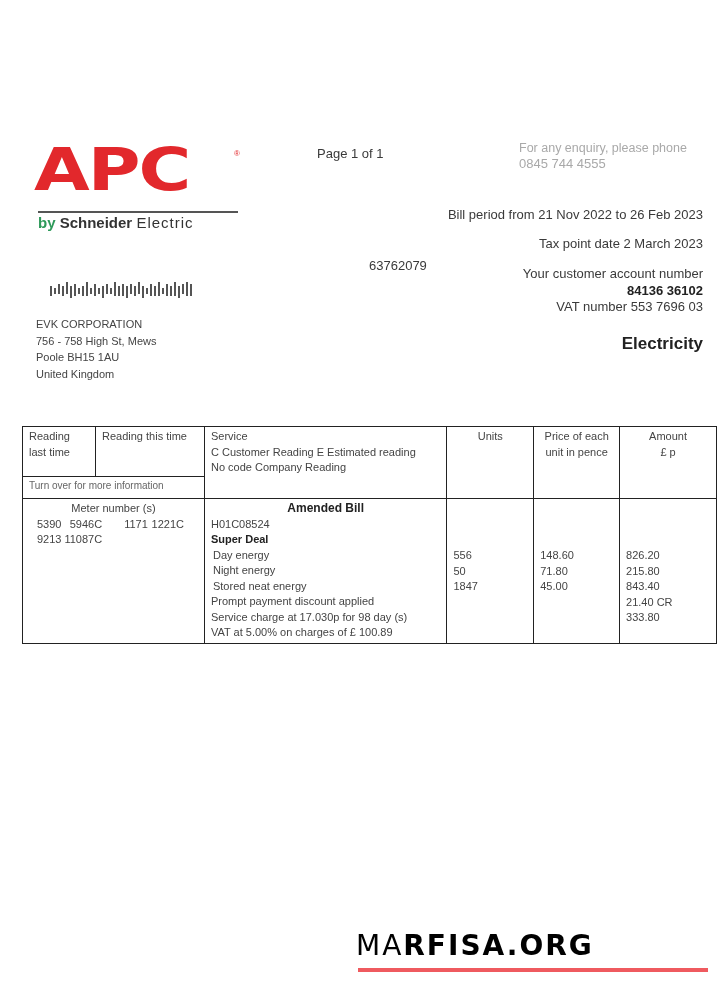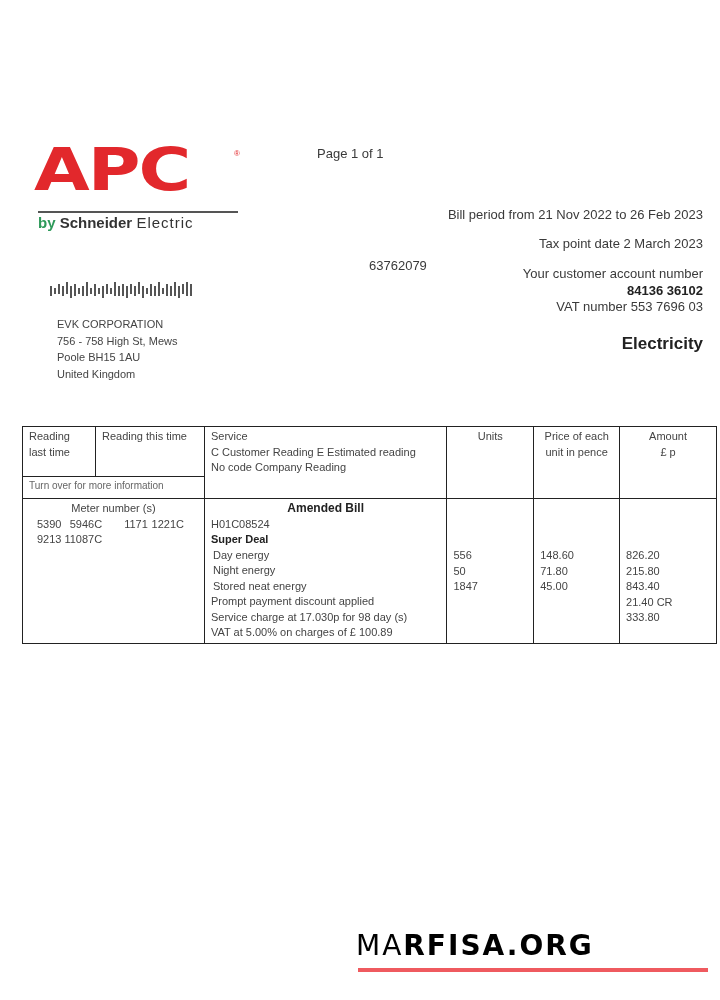--- a/index.html
+++ b/index.html
@@ -26,21 +26,21 @@
   .enquiry .phone { font-size:13px; }
   .right { right:17px; text-align:right; }
   .bill-period { top:208px; }
   .tax-point { top:237px; }
   .ref-num { left:369px; top:259px; }
   .acct-label { top:267px; }
   .acct-num { top:283px; font-weight:bold; font-size:13px; color:#222; }
   .vat-num { top:300px; }
   .elec { top:334px; font-weight:bold; font-size:17px; color:#222; }
   .barcode { left:50px; top:282px; width:143px; height:16px; }
-  .address { left:57px; top:316px; font-size:11px; line-height:16.5px; color:#444; }
+  .address { left:36px; top:316px; font-size:11px; line-height:16.5px; color:#444; }
   table.bill {
     position:absolute; left:22px; top:426px; width:695px; border-collapse:collapse;
     font-size:11px; color:#444;
   }
   table.bill td { border:1.5px solid #222; vertical-align:top; padding:2px 6px; line-height:15.5px; }
   .c { text-align:center; }
   .turn { font-size:10px; color:#666; padding:1px 6px !important; }
   .meter-list { display:grid; grid-template-columns:1fr 1fr 1fr 1fr; padding:0 6px; }
   .meter-list span:nth-child(odd) { text-align:left; padding-left:8px; }
   .meter-list span:nth-child(even) { text-align:right; padding-right:14px; }
@@ -64,20 +64,22 @@
   <div class="logo-sub">
     <span class="by">by</span>
     <span class="sch">Schneider</span>
     <span class="el">Electric</span>
   </div>
 </div>
 
 <div class="abs small page-of">Page 1 of 1</div>
 
 <div class="abs enquiry">
+  <div>For any enquiry, please phone</div>
+  <div class="phone">0845 744 4555</div>
 </div>
 
 <div class="abs small right bill-period">Bill period from 21 Nov 2022 to 26 Feb 2023</div>
 <div class="abs small right tax-point">Tax point date 2 March 2023</div>
 <div class="abs small ref-num">63762079</div>
 <div class="abs small right acct-label">Your customer account  number</div>
 <div class="abs right acct-num">84136 36102</div>
 <div class="abs small right vat-num">VAT number 553 7696 03</div>
 <div class="abs right elec">Electricity</div>
 

